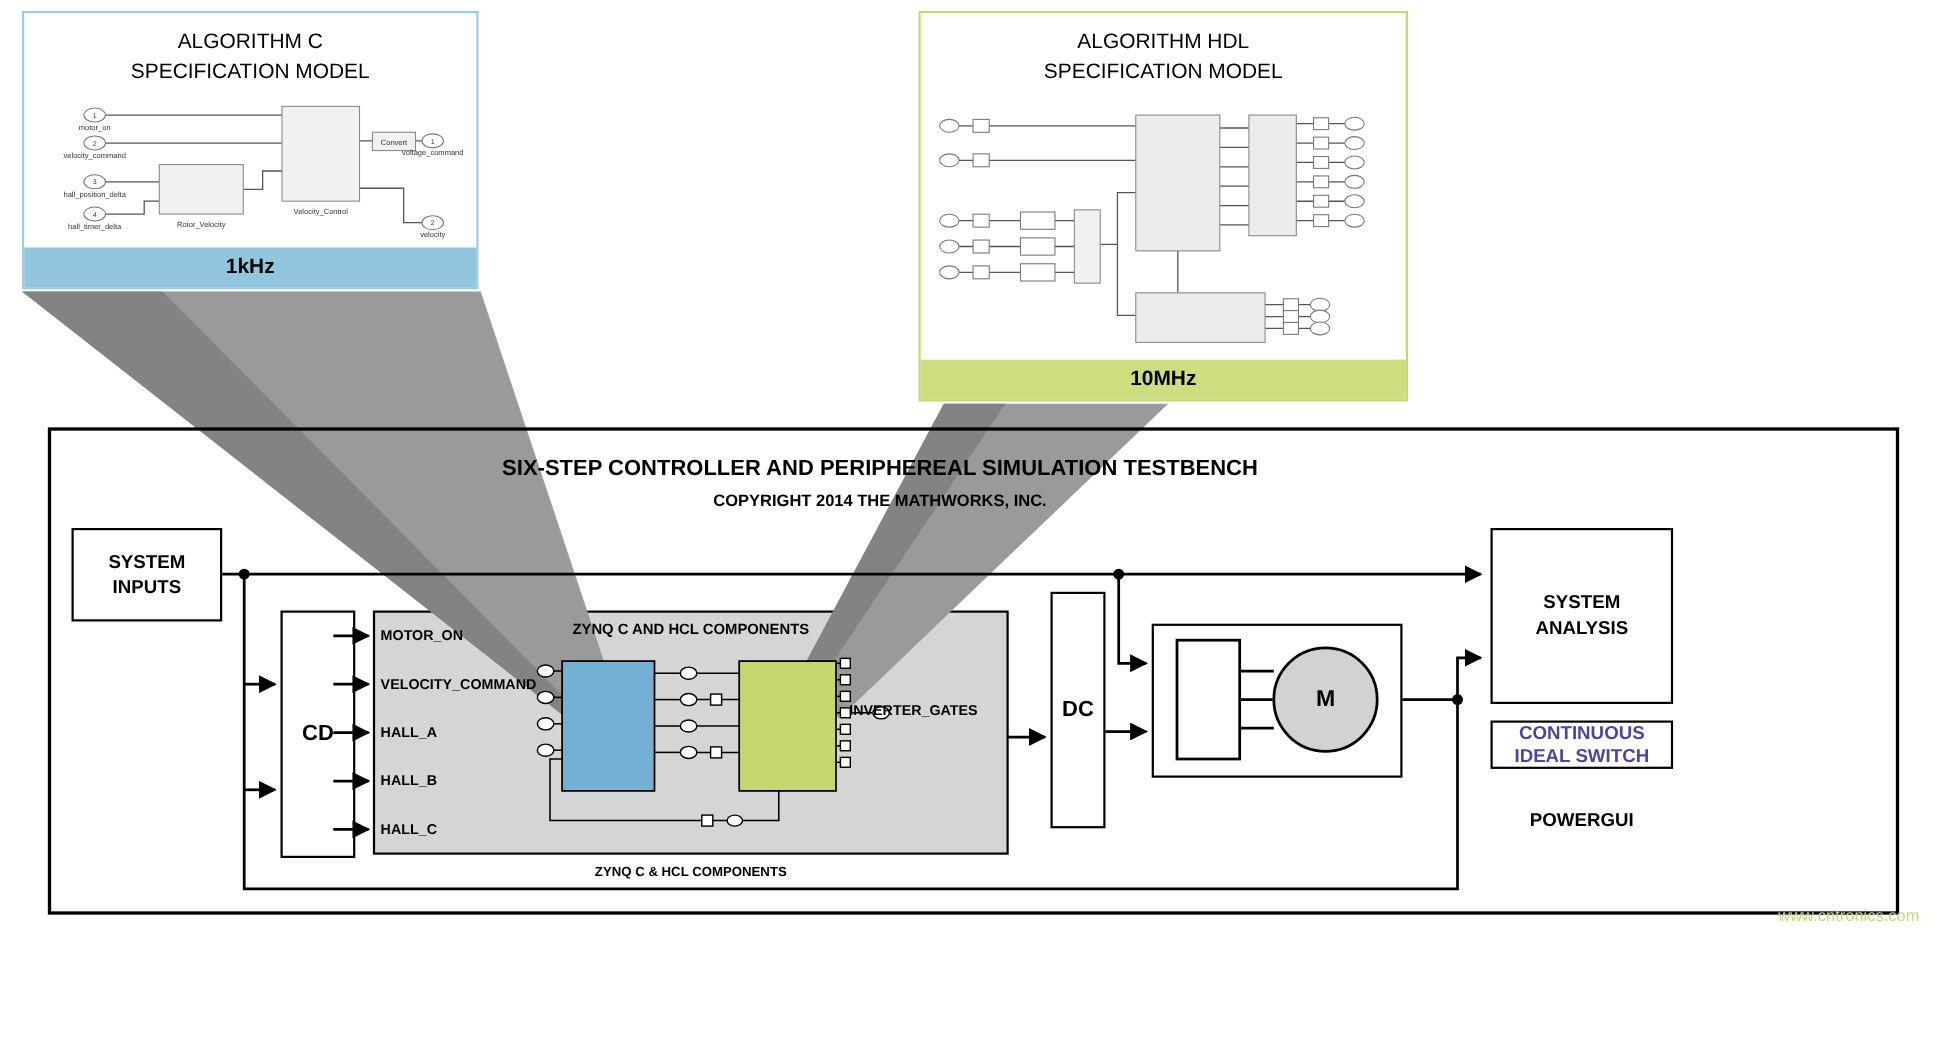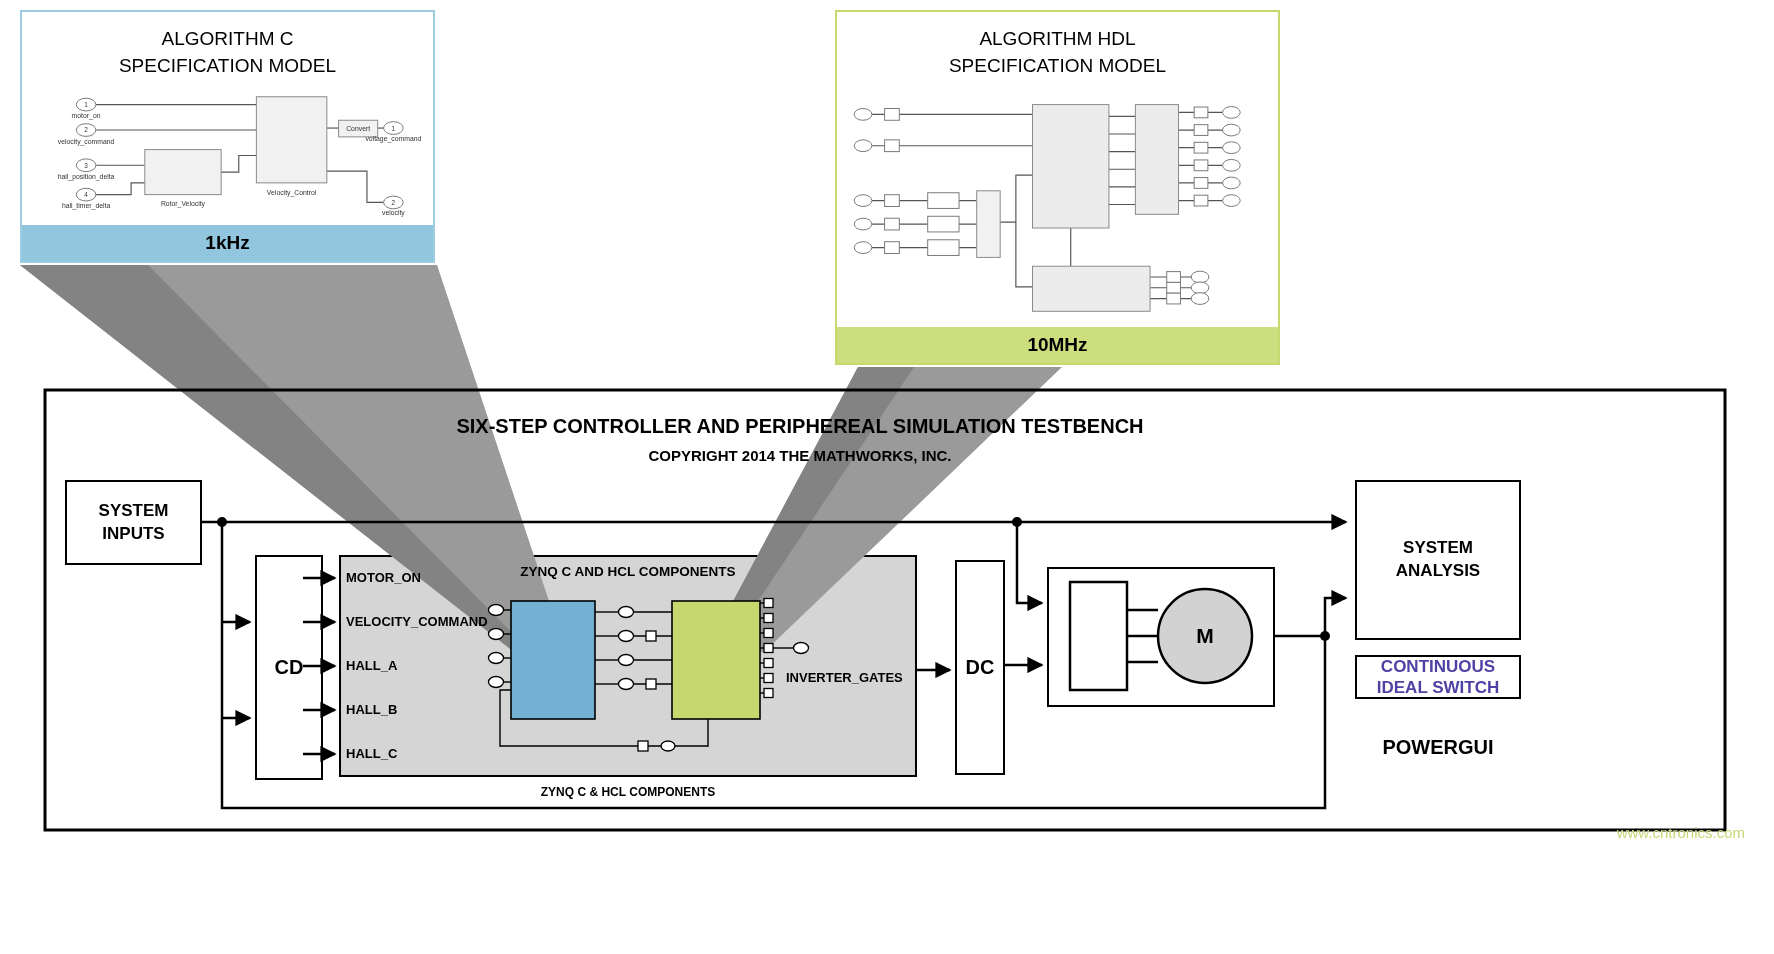--- a/index.html
+++ b/index.html
@@ -45,33 +45,33 @@
   #callout-c .strip{background:var(--accent-blue);}
   #callout-hdl .strip{background:var(--accent-green);}
 
   
   .box{position:absolute;border:2.5px solid #000;background:transparent;box-sizing:border-box;
        display:flex;align-items:center;justify-content:center;font-weight:bold;text-align:center;
        white-space:pre-line;}
   .lbl{position:absolute;font-weight:bold;white-space:nowrap;}
   #sys-inputs{left:65px;top:480px;width:137px;height:85px;font-size:17px;line-height:1.3;}
   #cd-box{left:255px;top:555px;width:68px;height:225px;font-size:20px;}
-  #dc-box{left:955px;top:560px;width:50px;height:215px;font-size:20px;}
+  #dc-box{left:955px;top:538px;width:50px;height:215px;font-size:20px;}
   #motor-box{left:1047px;top:567px;width:228px;height:140px;}
   #sys-analysis{left:1355px;top:480px;width:166px;height:160px;font-size:17px;line-height:1.35;}
   #cis-box{left:1355px;top:655px;width:166px;height:44px;font-size:17px;line-height:1.25;
            color:var(--purple);}
-  #powergui-lbl{left:1355px;top:736px;width:166px;text-align:center;font-size:20px;}
+  #powergui-lbl{left:1355px;top:736px;width:166px;text-align:center;font-size:17px;}
   #t-title{left:800px;top:415px;transform:translateX(-50%);font-size:20px;}
   #t-sub{left:800px;top:447px;transform:translateX(-50%);font-size:15px;}
   #zynq-top{left:628px;top:564px;transform:translateX(-50%);font-size:13.5px;}
   #zynq-bottom{left:628px;top:785px;transform:translateX(-50%);font-size:12px;}
   .sig{left:346px;font-size:13px;height:16px;line-height:16px;}
   #sig-0{top:570px;} #sig-1{top:614px;} #sig-2{top:658px;} #sig-3{top:702px;} #sig-4{top:746px;}
-  #inverter-lbl{left:772px;top:670px;font-size:13px;margin-left:14px;}
+  #inverter-lbl{left:772px;top:638px;font-size:13px;}
   #m-lbl{left:1205px;top:624px;transform:translateX(-50%);font-size:21px;}
   #watermark{left:1555px;top:824px;width:190px;text-align:right;font-weight:normal;font-size:15px;
              color:var(--watermark-green);}
 </style>
 </head>
 <body>
 
 <div class="canvas">
 
   <svg id="diagram-layer" width="1774" height="954" viewBox="0 0 1774 954">

